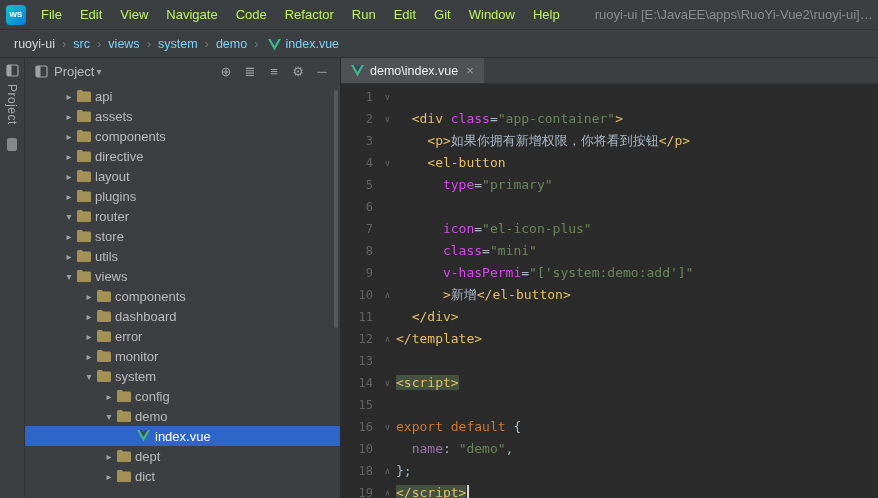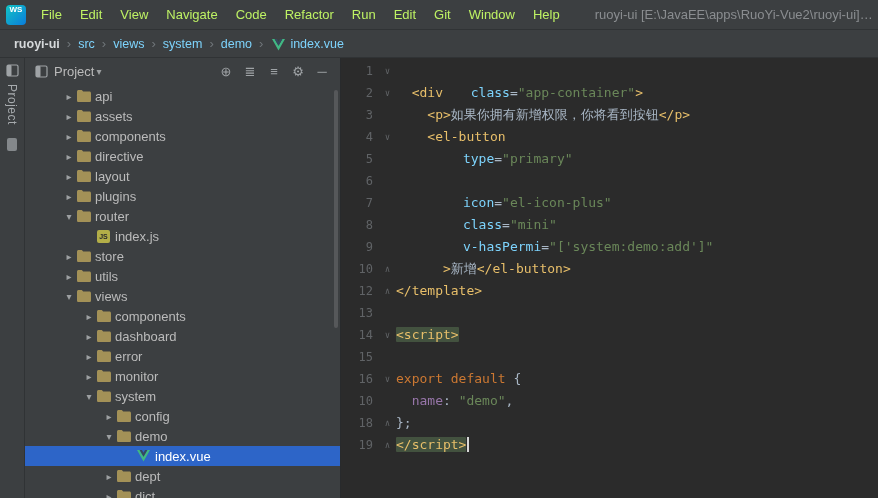--- a/index.html
+++ b/index.html
@@ -15,36 +15,36 @@
 
   
   .menu-bar {
     height:30px; flex:none; background:#3c3f41; border-bottom:1px solid #303335;
     display:flex; align-items:center; padding-left:6px;
   }
   .app-icon {
     width:20px; height:20px; border-radius:4px; flex:none;
     background:linear-gradient(135deg,#12c4c4,#0a7cdc);
     color:#ffffff; font-size:8px; font-weight:bold;
-    display:flex; justify-content:center; margin-right:6px;
+    display:flex; align-items:center; justify-content:center; margin-right:6px;
   }
   .menu-items { display:flex; align-items:center; flex:none; }
   .menu-item { padding:3px 9px; color:#bef264; cursor:default; white-space:nowrap; }
   .window-title {
     flex:1; min-width:0; margin-left:26px; padding-right:4px;
     color:#8a8d90; white-space:nowrap; overflow:hidden; text-overflow:ellipsis;
   }
 
   
   .breadcrumb-bar {
     height:28px; flex:none; background:#3c3f41; border-bottom:1px solid #303335;
     display:flex; align-items:center; padding-left:12px; font-size:12.5px;
   }
   .bc-item { color:#7dd3fc; padding:0 2px; white-space:nowrap; }
-  .bc-item.first { color:#d6d9db; font-weight:bold; }
+  .bc-item.first { color:#d6d9db; font-weight:normal; }
   .bc-sep { color:#70767a; padding:0 5px; font-size:13px; }
   .bc-vue { display:inline-flex; margin:0 3px 0 4px; position:relative; top:1px; }
 
   
   .main { flex:1; min-height:0; display:flex; }
 
   
   .stripe {
     width:25px; flex:none; background:#3c3f41; border-right:1px solid #303335;
     display:flex; flex-direction:column; align-items:center; padding-top:6px;
@@ -105,21 +105,21 @@
   .code {
     flex:1; min-height:0; overflow:hidden; padding-top:2px;
     font-family:"DejaVu Sans Mono", monospace; font-size:13px;
   }
   .code-line { height:22px; line-height:22px; display:flex; white-space:pre; }
   .ln { width:38px; flex:none; text-align:right; color:#606366; font-size:12px; padding-right:6px; }
   .fold { width:17px; flex:none; text-align:center; color:#606366; font-size:9px; }
   .code-text { flex:1; min-width:0; }
 
   .tag   { color:#e8bf6a; }
-  .attr  { color:#7dd3fc;margin-left:20px; }
+  .attr  { color:#d946ef; }
   .str   { color:#6a8759; }
   .text  { color:#a9b7c6; }
   .kw    { color:#cc7832; }
   .prop  { color:#9876aa; }
   .plain { color:#a9b7c6; }
   .hl    { background:#43523f; border-radius:1px; }
   .caret {
     display:inline-block; width:2px; height:15px; background:#d8d8d8;
     vertical-align:text-bottom; margin-left:1px;
   }
@@ -272,28 +272,20 @@
             <span style="width: 36px; flex: 0 0 auto;"></span>
             <span class="tree-chevron">▾</span>
             <span class="tree-icon">
               <svg width="14" height="12" viewBox="0 0 14 12">
                 <path fill="#a39157" d="M0 1.6C0 .7.7 0 1.6 0h3.2l1.4 1.6h6.2c.9 0 1.6.7 1.6 1.6v7.2c0 .9-.7 1.6-1.6 1.6H1.6C.7 12 0 11.3 0 10.4z"></path>
               </svg>
             </span>
             <span>router</span>
           </div>
           <div class="tree-row">
-            <span style="width: 56px; flex: 0 0 auto;"></span>
-            <span class="tree-chevron"></span>
-            <span class="tree-icon">
-              <span class="js-badge">JS</span>
-            </span>
-            <span>index.js</span>
-          </div>
-          <div class="tree-row">
             <span style="width: 36px; flex: 0 0 auto;"></span>
             <span class="tree-chevron">▸</span>
             <span class="tree-icon">
               <svg width="14" height="12" viewBox="0 0 14 12">
                 <path fill="#a39157" d="M0 1.6C0 .7.7 0 1.6 0h3.2l1.4 1.6h6.2c.9 0 1.6.7 1.6 1.6v7.2c0 .9-.7 1.6-1.6 1.6H1.6C.7 12 0 11.3 0 10.4z"></path>
               </svg>
             </span>
             <span>store</span>
           </div>
           <div class="tree-row">
@@ -415,31 +407,44 @@
                 <path fill="#a39157" d="M0 1.6C0 .7.7 0 1.6 0h3.2l1.4 1.6h6.2c.9 0 1.6.7 1.6 1.6v7.2c0 .9-.7 1.6-1.6 1.6H1.6C.7 12 0 11.3 0 10.4z"></path>
               </svg>
             </span>
             <span>dict</span>
           </div>
         </div>
       <div class="tree-scrollbar"></div>
     </div>
 
     <div class="editor">
+      <div class="tab-bar">
+        <div class="tab">
+          <span class="tab-icon" id="tab-vue-icon" style="display:inline-flex;">
+              <svg width="13" height="12" viewBox="0 0 24 22">
+                <path fill="#41b883" d="M0 0h4.8L12 12.2 19.2 0H24L12 21.2z"></path>
+                <path fill="#35495e" d="M4.8 0h4.3L12 5 14.9 0h4.3L12 12.2z"></path>
+              </svg>
+            </span>
+          <span>demo\index.vue</span>
+          <span class="tab-close">×</span>
+        </div>
+      </div>
       <div class="code" id="code">
           <div class="code-line"><span class="ln">1</span><span class="fold">∨</span></div>
           <div class="code-line"><span class="ln">2</span><span class="fold">∨</span><span class="code-text"><span class="plain">  </span><span class="tag">&lt;div </span><span class="attr">class</span><span class="plain">=</span><span class="str">"app-container"</span><span class="tag">&gt;</span></span></div>
           <div class="code-line"><span class="ln">3</span><span class="fold"></span><span class="code-text"><span class="plain">    </span><span class="tag">&lt;p&gt;</span><span class="text">如果你拥有新增权限，你将看到按钮</span><span class="tag">&lt;/p&gt;</span></span></div>
           <div class="code-line"><span class="ln">4</span><span class="fold">∨</span><span class="code-text"><span class="plain">    </span><span class="tag">&lt;el-button</span></span></div>
           <div class="code-line"><span class="ln">5</span><span class="fold"></span><span class="code-text"><span class="plain">      </span><span class="attr">type</span><span class="plain">=</span><span class="str">"primary"</span></span></div>
           <div class="code-line"><span class="ln">6</span><span class="fold"></span></div>
           <div class="code-line"><span class="ln">7</span><span class="fold"></span><span class="code-text"><span class="plain">      </span><span class="attr">icon</span><span class="plain">=</span><span class="str">"el-icon-plus"</span></span></div>
           <div class="code-line"><span class="ln">8</span><span class="fold"></span><span class="code-text"><span class="plain">      </span><span class="attr">class</span><span class="plain">=</span><span class="str">"mini"</span></span></div>
           <div class="code-line"><span class="ln">9</span><span class="fold"></span><span class="code-text"><span class="plain">      </span><span class="attr">v-hasPermi</span><span class="plain">=</span><span class="str">"['system:demo:add']"</span></span></div>
           <div class="code-line"><span class="ln">10</span><span class="fold">∧</span><span class="code-text"><span class="plain">      </span><span class="tag">&gt;</span><span class="text">新增</span><span class="tag">&lt;/el-button&gt;</span></span></div>
+          <div class="code-line"><span class="ln">11</span><span class="fold"></span><span class="code-text"><span class="plain">  </span><span class="tag">&lt;/div&gt;</span></span></div>
           <div class="code-line"><span class="ln">12</span><span class="fold">∧</span><span class="code-text"><span class="tag">&lt;/template&gt;</span></span></div>
           <div class="code-line"><span class="ln">13</span><span class="fold"></span><span class="code-text"></span></div>
           <div class="code-line"><span class="ln">14</span><span class="fold">∨</span><span class="code-text"><span class="tag hl">&lt;script&gt;</span></span></div>
           <div class="code-line"><span class="ln">15</span><span class="fold"></span><span class="code-text"></span></div>
           <div class="code-line"><span class="ln">16</span><span class="fold">∨</span><span class="code-text"><span class="kw">export default </span><span class="plain">{</span></span></div>
           <div class="code-line"><span class="ln">10</span><span class="fold"></span><span class="code-text"><span class="plain">  </span><span class="prop">name</span><span class="plain">: </span><span class="str">"demo"</span><span class="plain">,</span></span></div>
           <div class="code-line"><span class="ln">18</span><span class="fold">∧</span><span class="code-text"><span class="plain">};</span></span></div>
           <div class="code-line"><span class="ln">19</span><span class="fold">∧</span><span class="code-text"><span class="tag hl">&lt;/script&gt;</span><span class="caret"></span></span></div>
         </div>
     </div>

